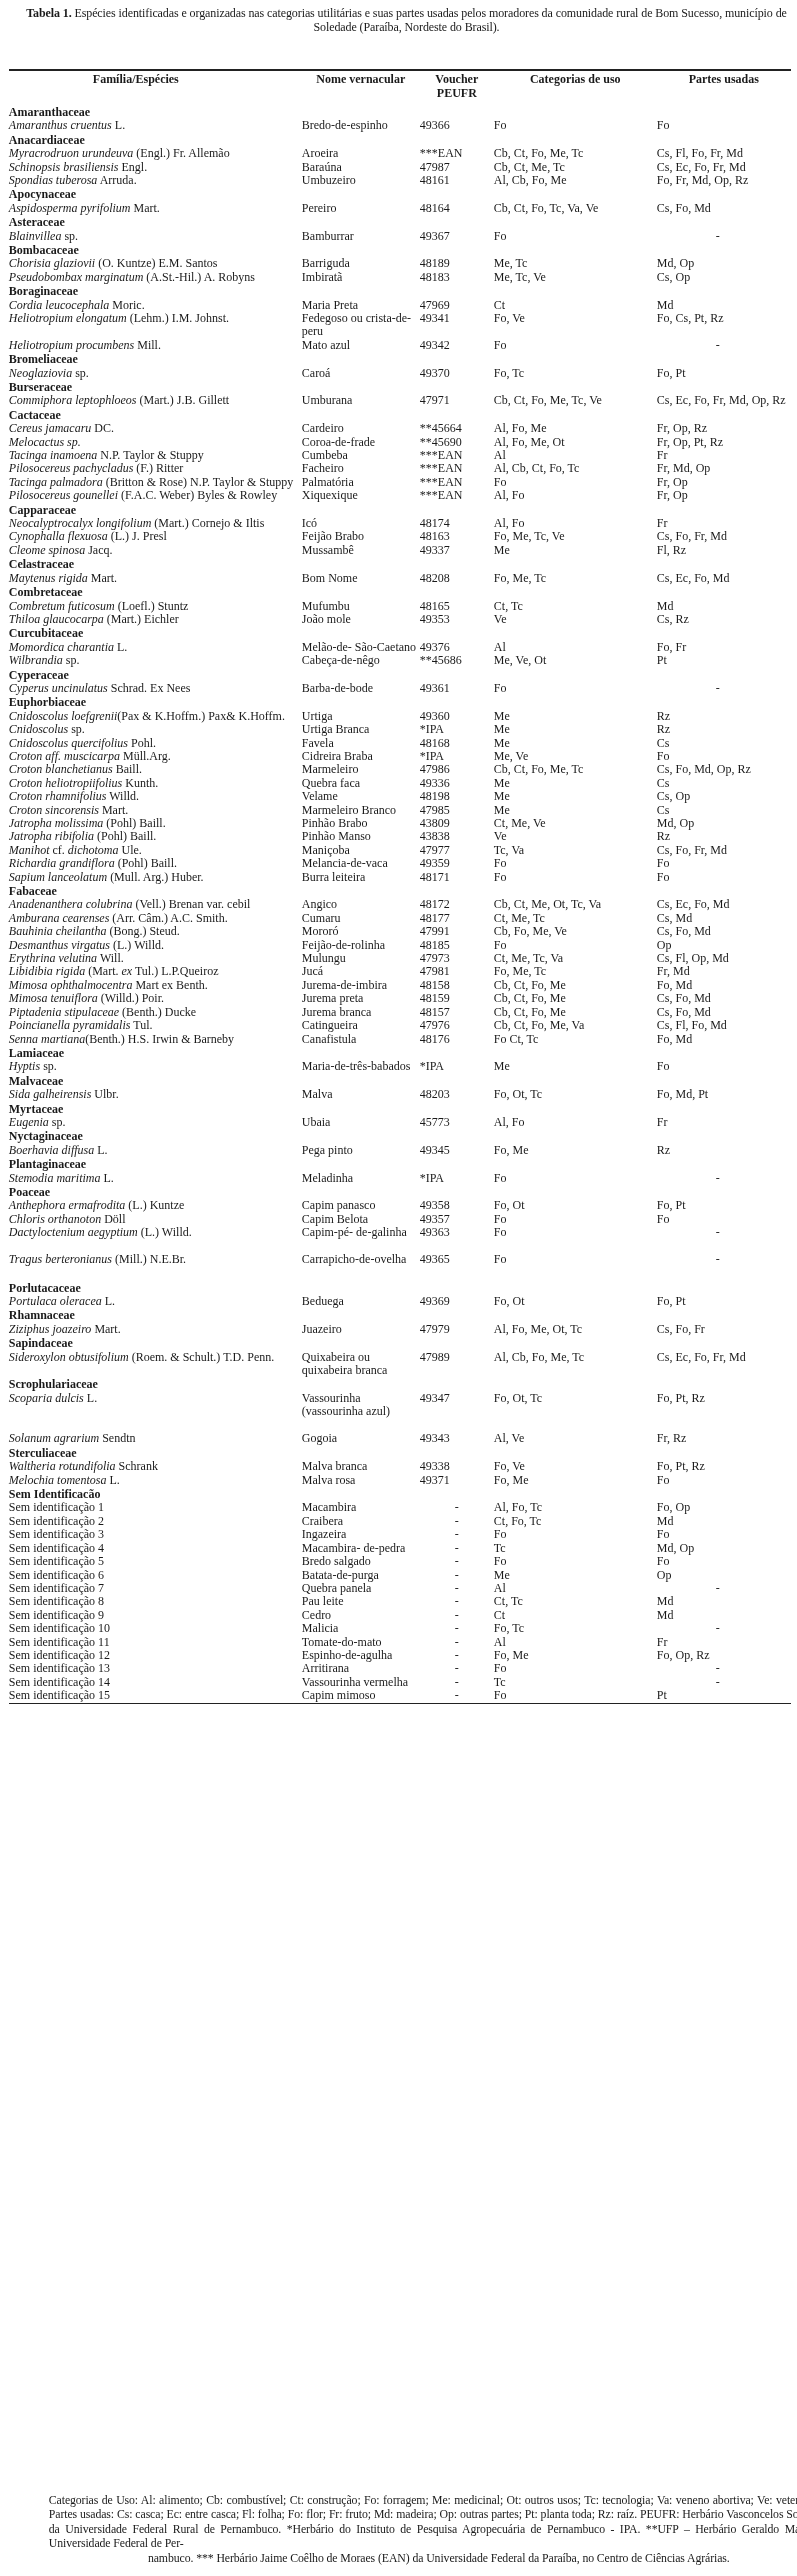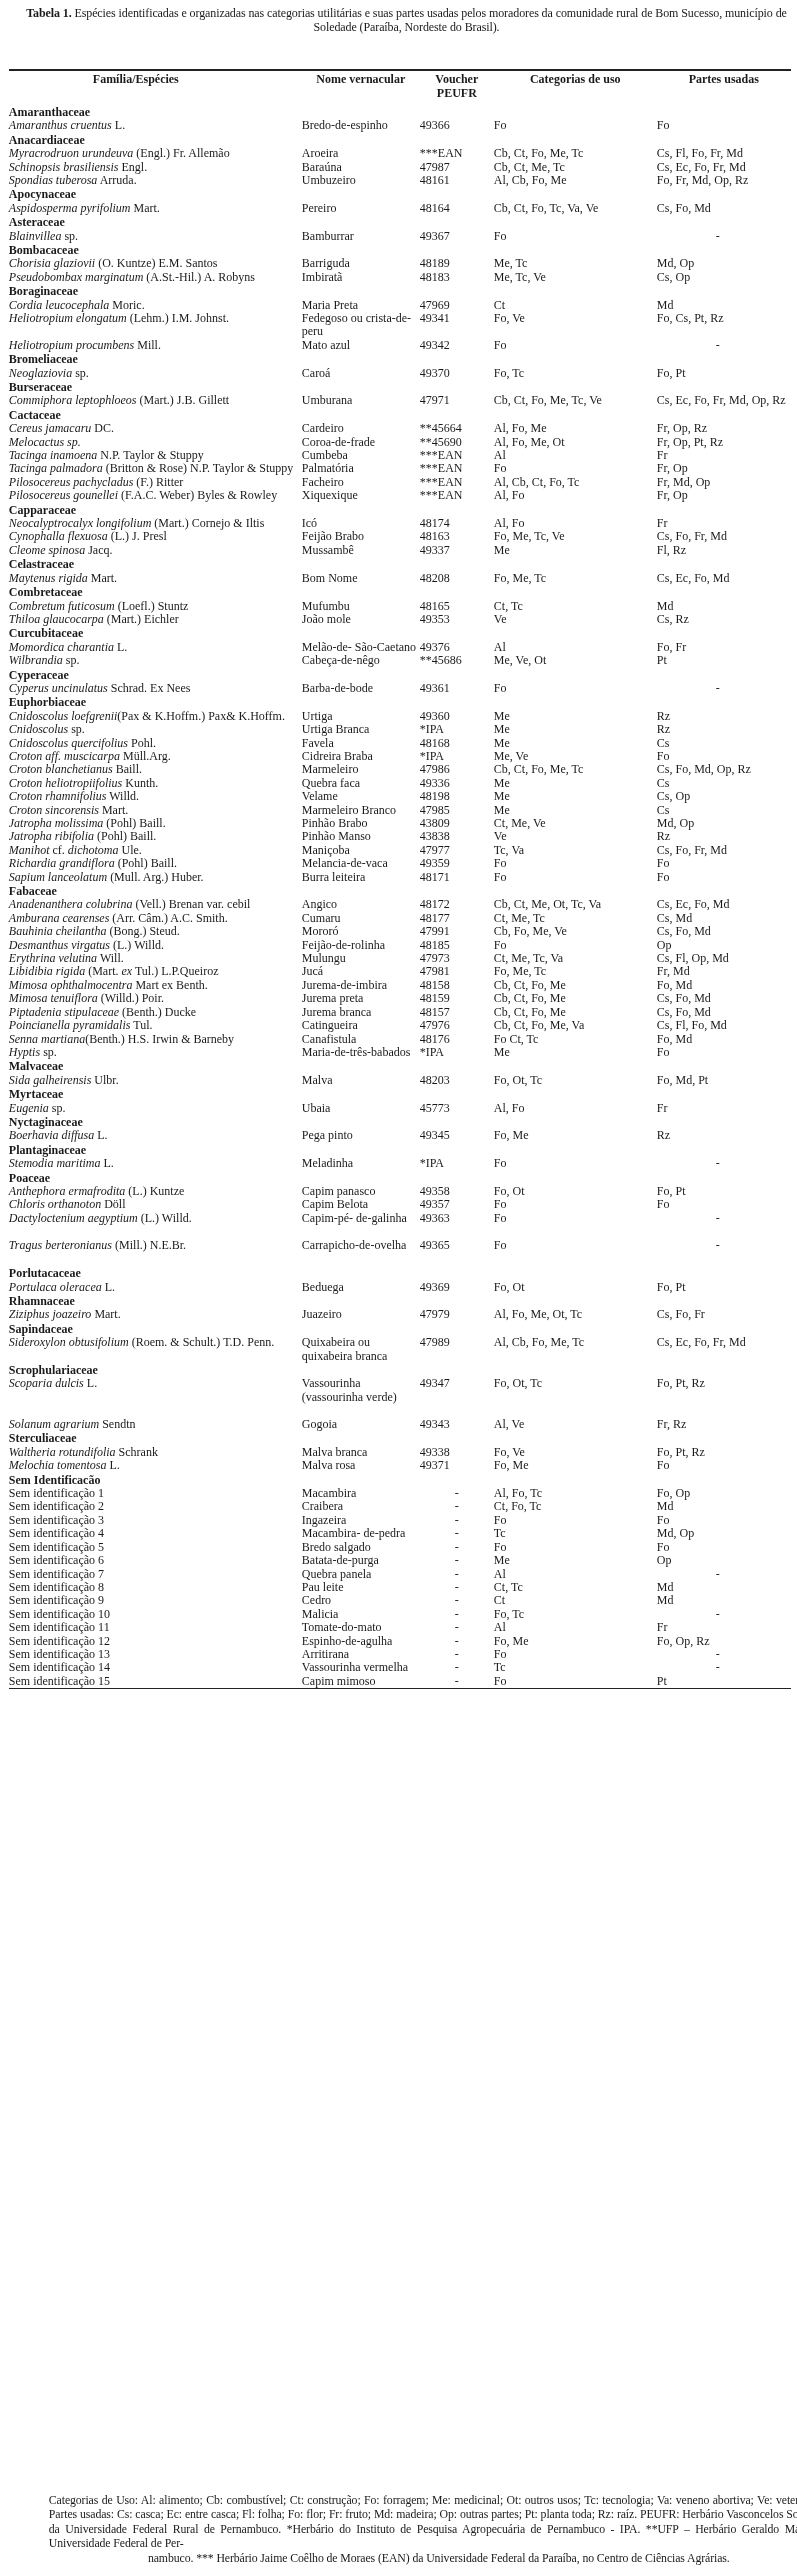--- a/index.html
+++ b/index.html
@@ -198,34 +198,34 @@
           <td class="parts">Fr, Op, Pt, Rz</td>
         </tr>
         <tr class="sp">
           <td class="sp-name"><i>Tacinga inamoena</i><span> N.P. Taylor &amp; Stuppy</span></td>
           <td class="vernacular">Cumbeba</td>
           <td class="voucher">***EAN</td>
           <td class="categories">Al</td>
           <td class="parts">Fr</td>
         </tr>
         <tr class="sp">
-          <td class="sp-name"><i>Tacinga palmadora</i><span> (Britton &amp; Rose) N.P. Taylor &amp; Stuppy</span></td>
-          <td class="vernacular">Palmatória</td>
-          <td class="voucher">***EAN</td>
-          <td class="categories">Fo</td>
-          <td class="parts">Fr, Op</td>
-        </tr>
-        <tr class="sp">
           <td class="sp-name"><i>Pilosocereus pachycladus</i><span> (F.) Ritter</span></td>
           <td class="vernacular">Facheiro</td>
           <td class="voucher">***EAN</td>
           <td class="categories">Al, Cb, Ct, Fo, Tc</td>
           <td class="parts">Fr, Md, Op</td>
         </tr>
         <tr class="sp">
+          <td class="sp-name"><i>Tacinga palmadora</i><span> (Britton &amp; Rose) N.P. Taylor &amp; Stuppy</span></td>
+          <td class="vernacular">Palmatória</td>
+          <td class="voucher">***EAN</td>
+          <td class="categories">Fo</td>
+          <td class="parts">Fr, Op</td>
+        </tr>
+        <tr class="sp">
           <td class="sp-name"><i>Pilosocereus gounellei</i><span> (F.A.C. Weber) Byles &amp; Rowley</span></td>
           <td class="vernacular">Xiquexique</td>
           <td class="voucher">***EAN</td>
           <td class="categories">Al, Fo</td>
           <td class="parts">Fr, Op</td>
         </tr>
         <tr class="family">
           <td colspan="5">Capparaceae</td>
         </tr>
         <tr class="sp">
@@ -470,20 +470,23 @@
           <td class="categories">Cb, Ct, Fo, Me, Va</td>
           <td class="parts">Cs, Fl, Fo, Md</td>
         </tr>
         <tr class="sp">
           <td class="sp-name"><i>Senna martiana</i><span>(Benth.) H.S. Irwin &amp; Barneby</span></td>
           <td class="vernacular">Canafistula</td>
           <td class="voucher">48176</td>
           <td class="categories">Fo Ct, Tc</td>
           <td class="parts">Fo, Md</td>
         </tr>
+        <tr class="family">
+          <td colspan="5">Lamiaceae</td>
+        </tr>
         <tr class="sp">
           <td class="sp-name"><i>Hyptis</i><span> sp.</span></td>
           <td class="vernacular">Maria-de-três-babados</td>
           <td class="voucher">*IPA</td>
           <td class="categories">Me</td>
           <td class="parts">Fo</td>
         </tr>
         <tr class="family">
           <td colspan="5">Malvaceae</td>
         </tr>
@@ -583,21 +586,21 @@
           <td class="vernacular">Quixabeira ou quixabeira branca</td>
           <td class="voucher">47989</td>
           <td class="categories">Al, Cb, Fo, Me, Tc</td>
           <td class="parts">Cs, Ec, Fo, Fr, Md</td>
         </tr>
         <tr class="family">
           <td colspan="5">Scrophulariaceae</td>
         </tr>
         <tr class="sp gap">
           <td class="sp-name"><i>Scoparia dulcis</i><span> L.</span></td>
-          <td class="vernacular">Vassourinha (vassourinha verde)</td>
+          <td class="vernacular">Vassourinha (vassourinha azul)</td>
           <td class="voucher">49347</td>
           <td class="categories">Fo, Ot, Tc</td>
           <td class="parts">Fo, Pt, Rz</td>
         </tr>
         <tr class="sp">
           <td class="sp-name"><i>Solanum agrarium</i><span> Sendtn</span></td>
           <td class="vernacular">Gogoia</td>
           <td class="voucher">49343</td>
           <td class="categories">Al, Ve</td>
           <td class="parts">Fr, Rz</td>

